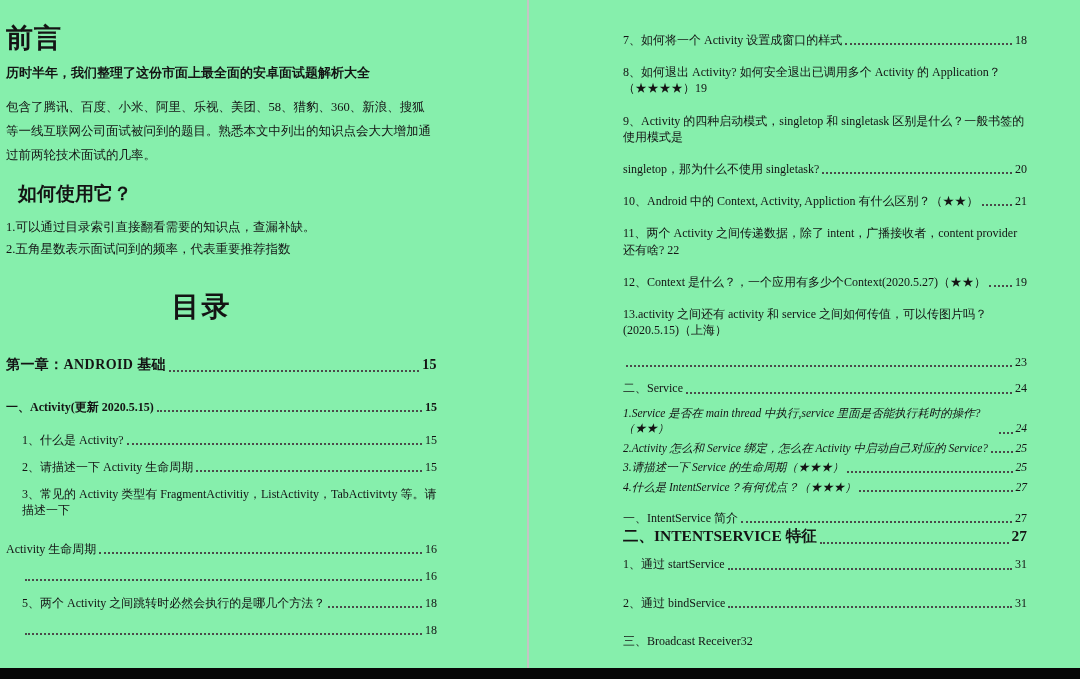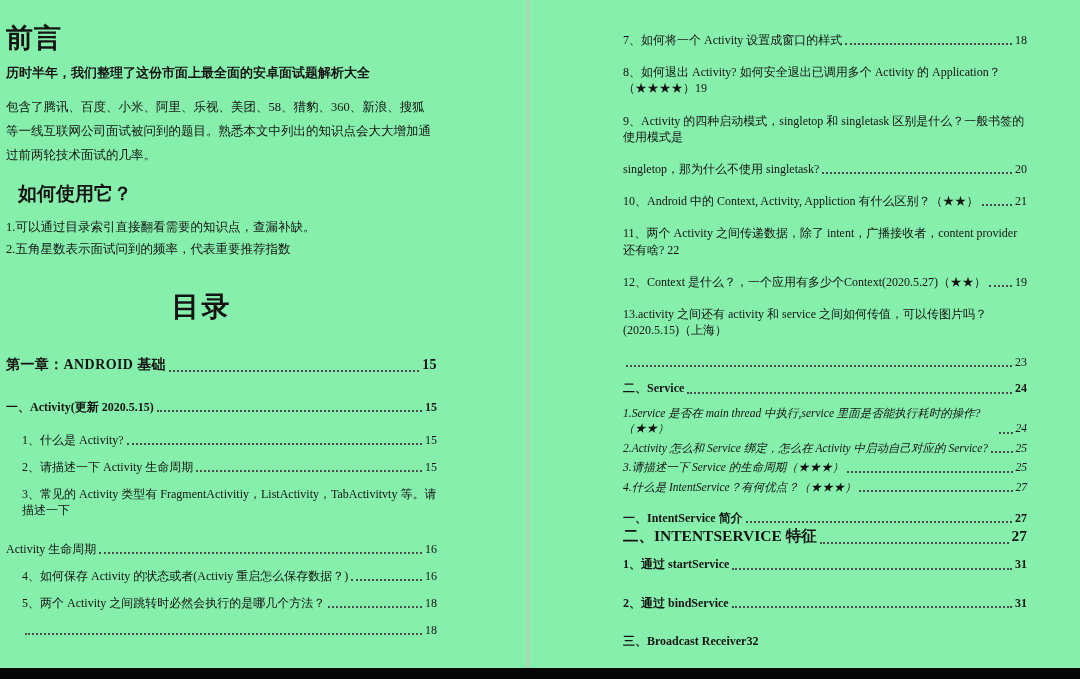--- a/index.html
+++ b/index.html
@@ -33,21 +33,21 @@
   .row .p { flex:0 0 auto; }
 
   .chapter { font-size:14px; font-weight:bold; margin-bottom:24px; letter-spacing:.4px; }
   .l-sec { font-weight:bold; margin-bottom:17px; }
   .page-left .item { margin-bottom:11px; padding-left:16px; }
   .page-left .item.nl { margin-bottom:22px; }
   .page-left .item.cont { padding-left:0; }
 
   .page-right .item2 { margin-bottom:16px; }
   .page-right .dots { margin-bottom:10px; }
-  .r-sec { font-weight:bold; }
+  .r-sec { font-weight:normal; }
   .svc { margin-top:3px; margin-bottom:9px; }
   .small { font-size:11.5px; margin-bottom:4px;font-style:italic; }
   .intro { margin-top:15px; }
   .big { font-size:15.5px; font-weight:bold; margin-bottom:9px; }
   .sp { margin-bottom:22px; }
   .bc { margin-top:2px; margin-bottom:9px; }
 </style>
 </head>
 <body>
 
@@ -87,21 +87,20 @@
       <span class="t">3、常见的 Activity 类型有 FragmentActivitiy，ListActivity，TabActivitvty 等。请描述一下</span>
 
       <span class="p"></span>
     </div>
     <div class="row item cont">
       <span class="t">Activity 生命周期</span>
       <span class="leader"></span>
       <span class="p">16</span>
     </div>
     <div class="row item">
-      <span class="t">4、如何保存 Activity 的状态或者(Activiy 重启怎么保存数据？)</span>
       <span class="leader"></span>
       <span class="p">16</span>
     </div>
     <div class="row item">
       <span class="t">5、两个 Activity 之间跳转时必然会执行的是哪几个方法？</span>
       <span class="leader"></span>
       <span class="p">18</span>
     </div>
     <div class="row item">
       <span class="leader"></span>

